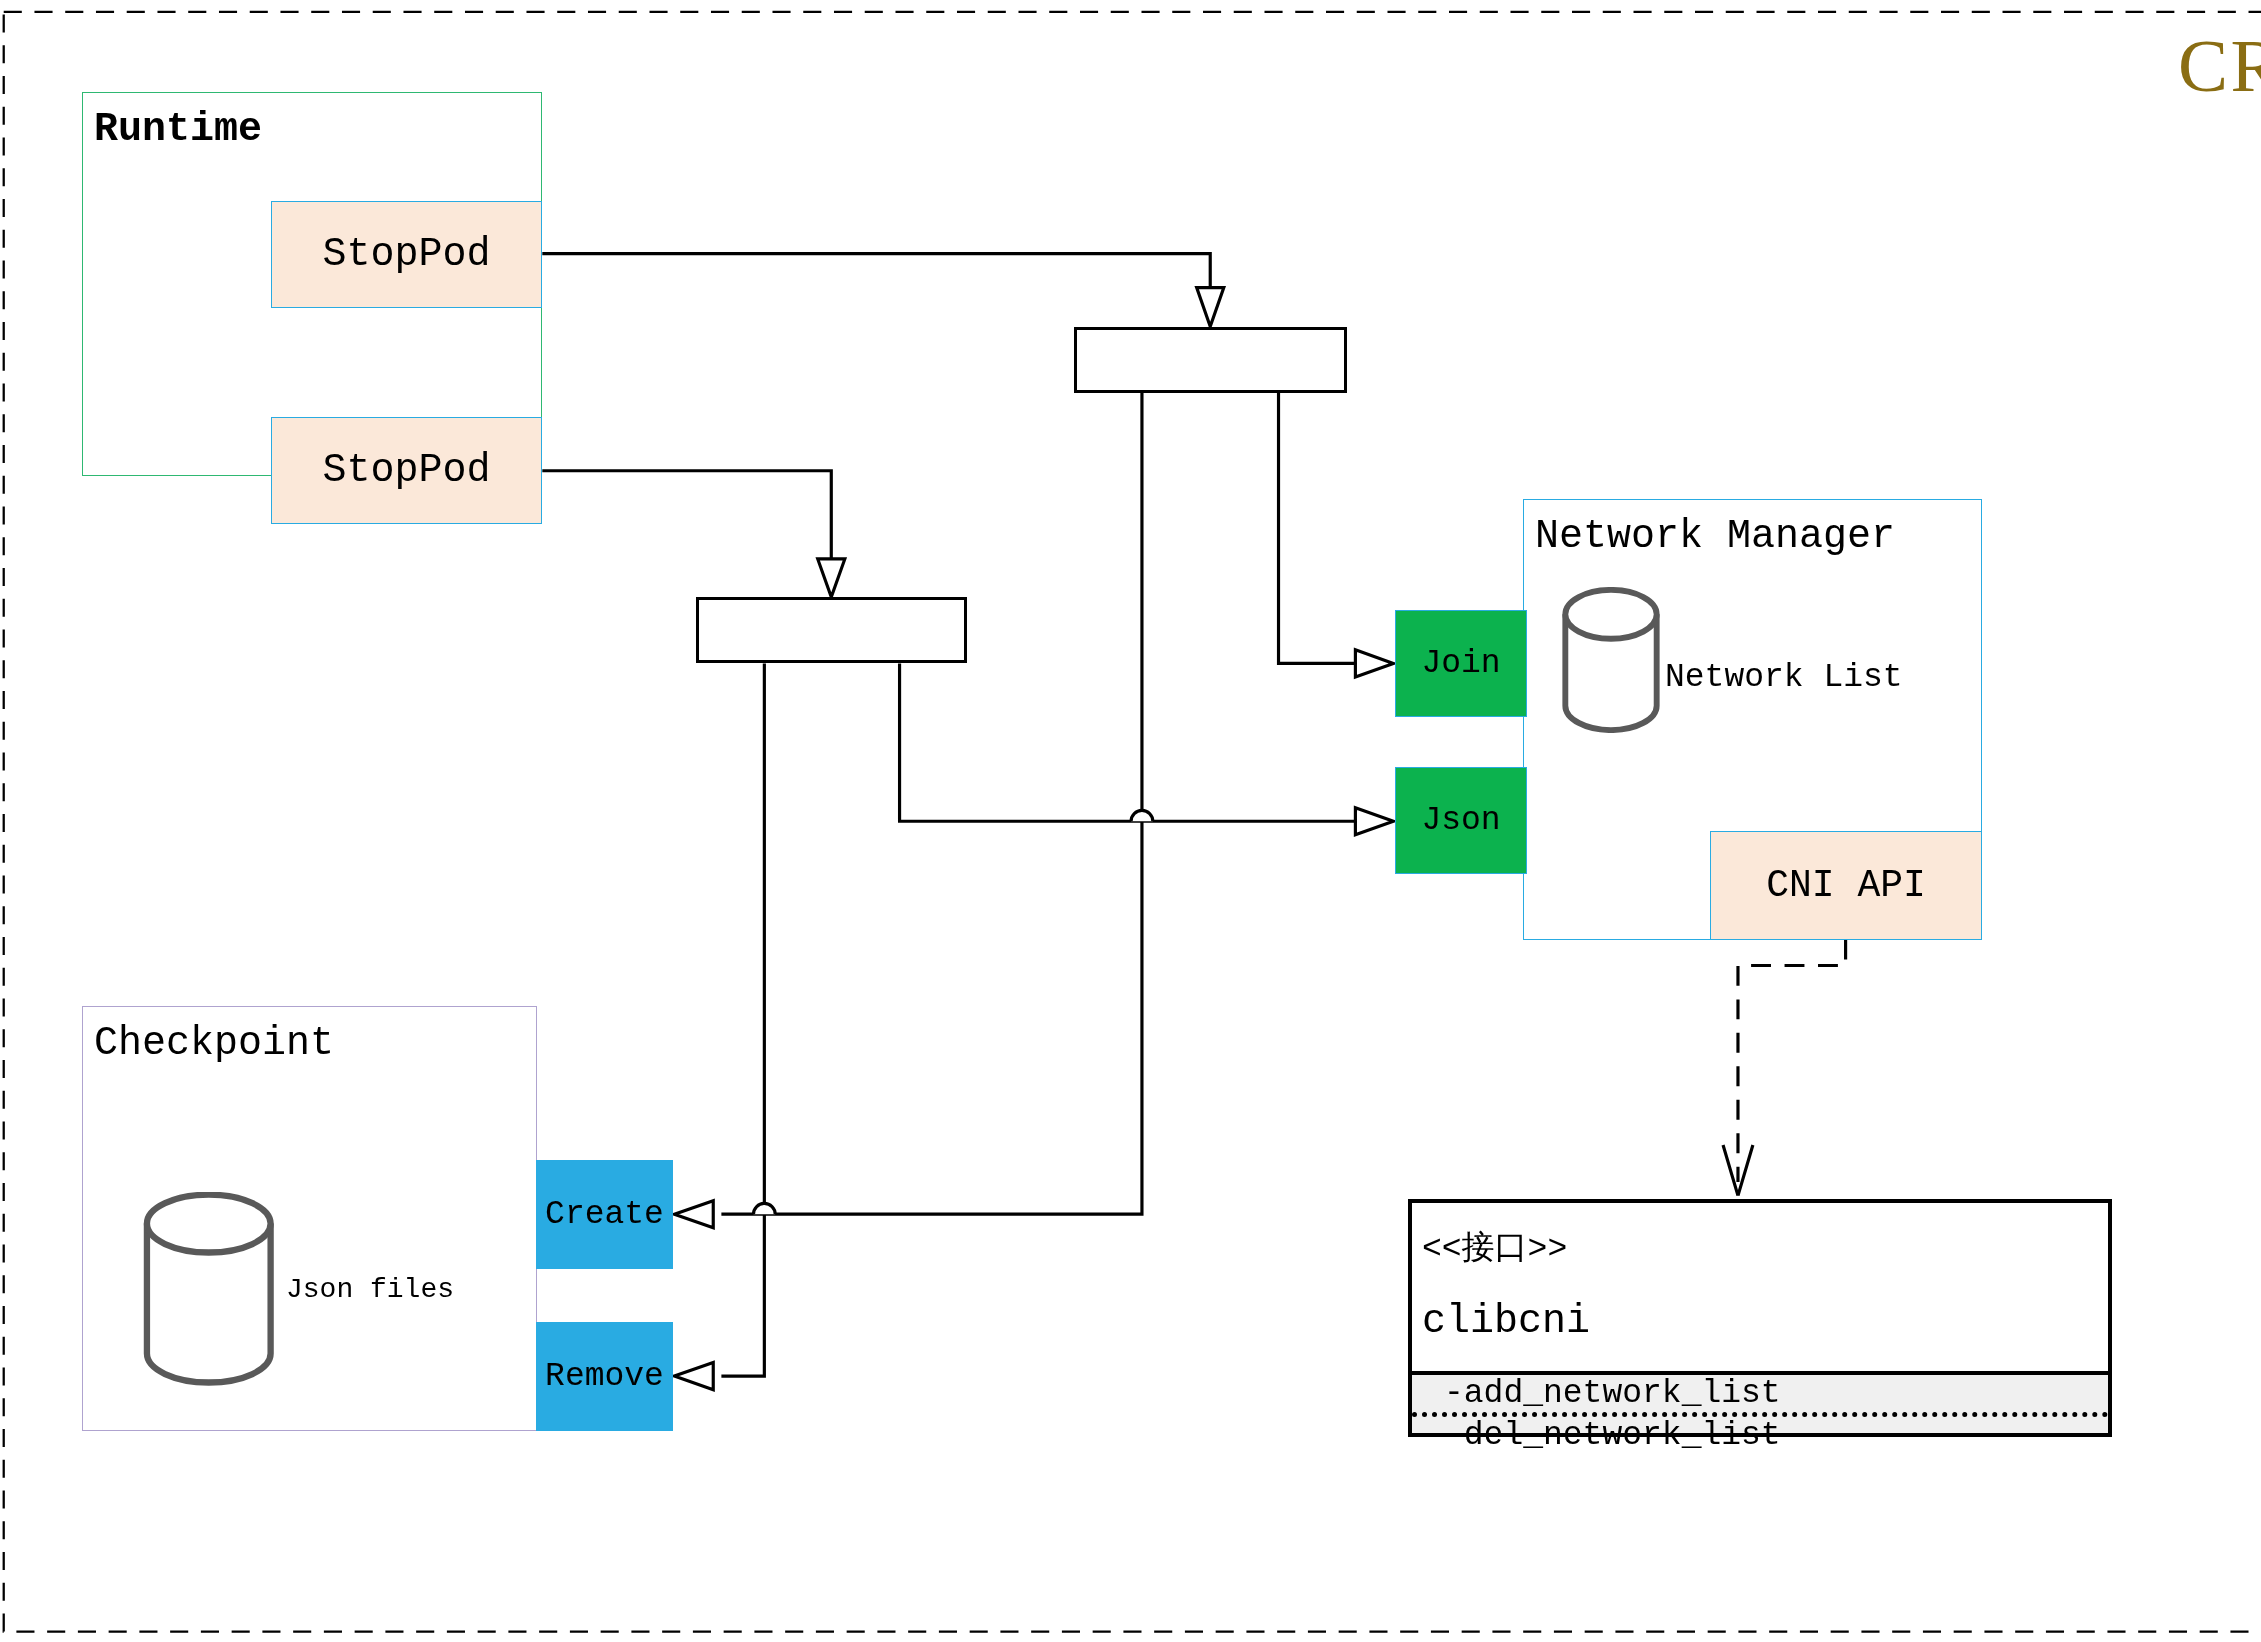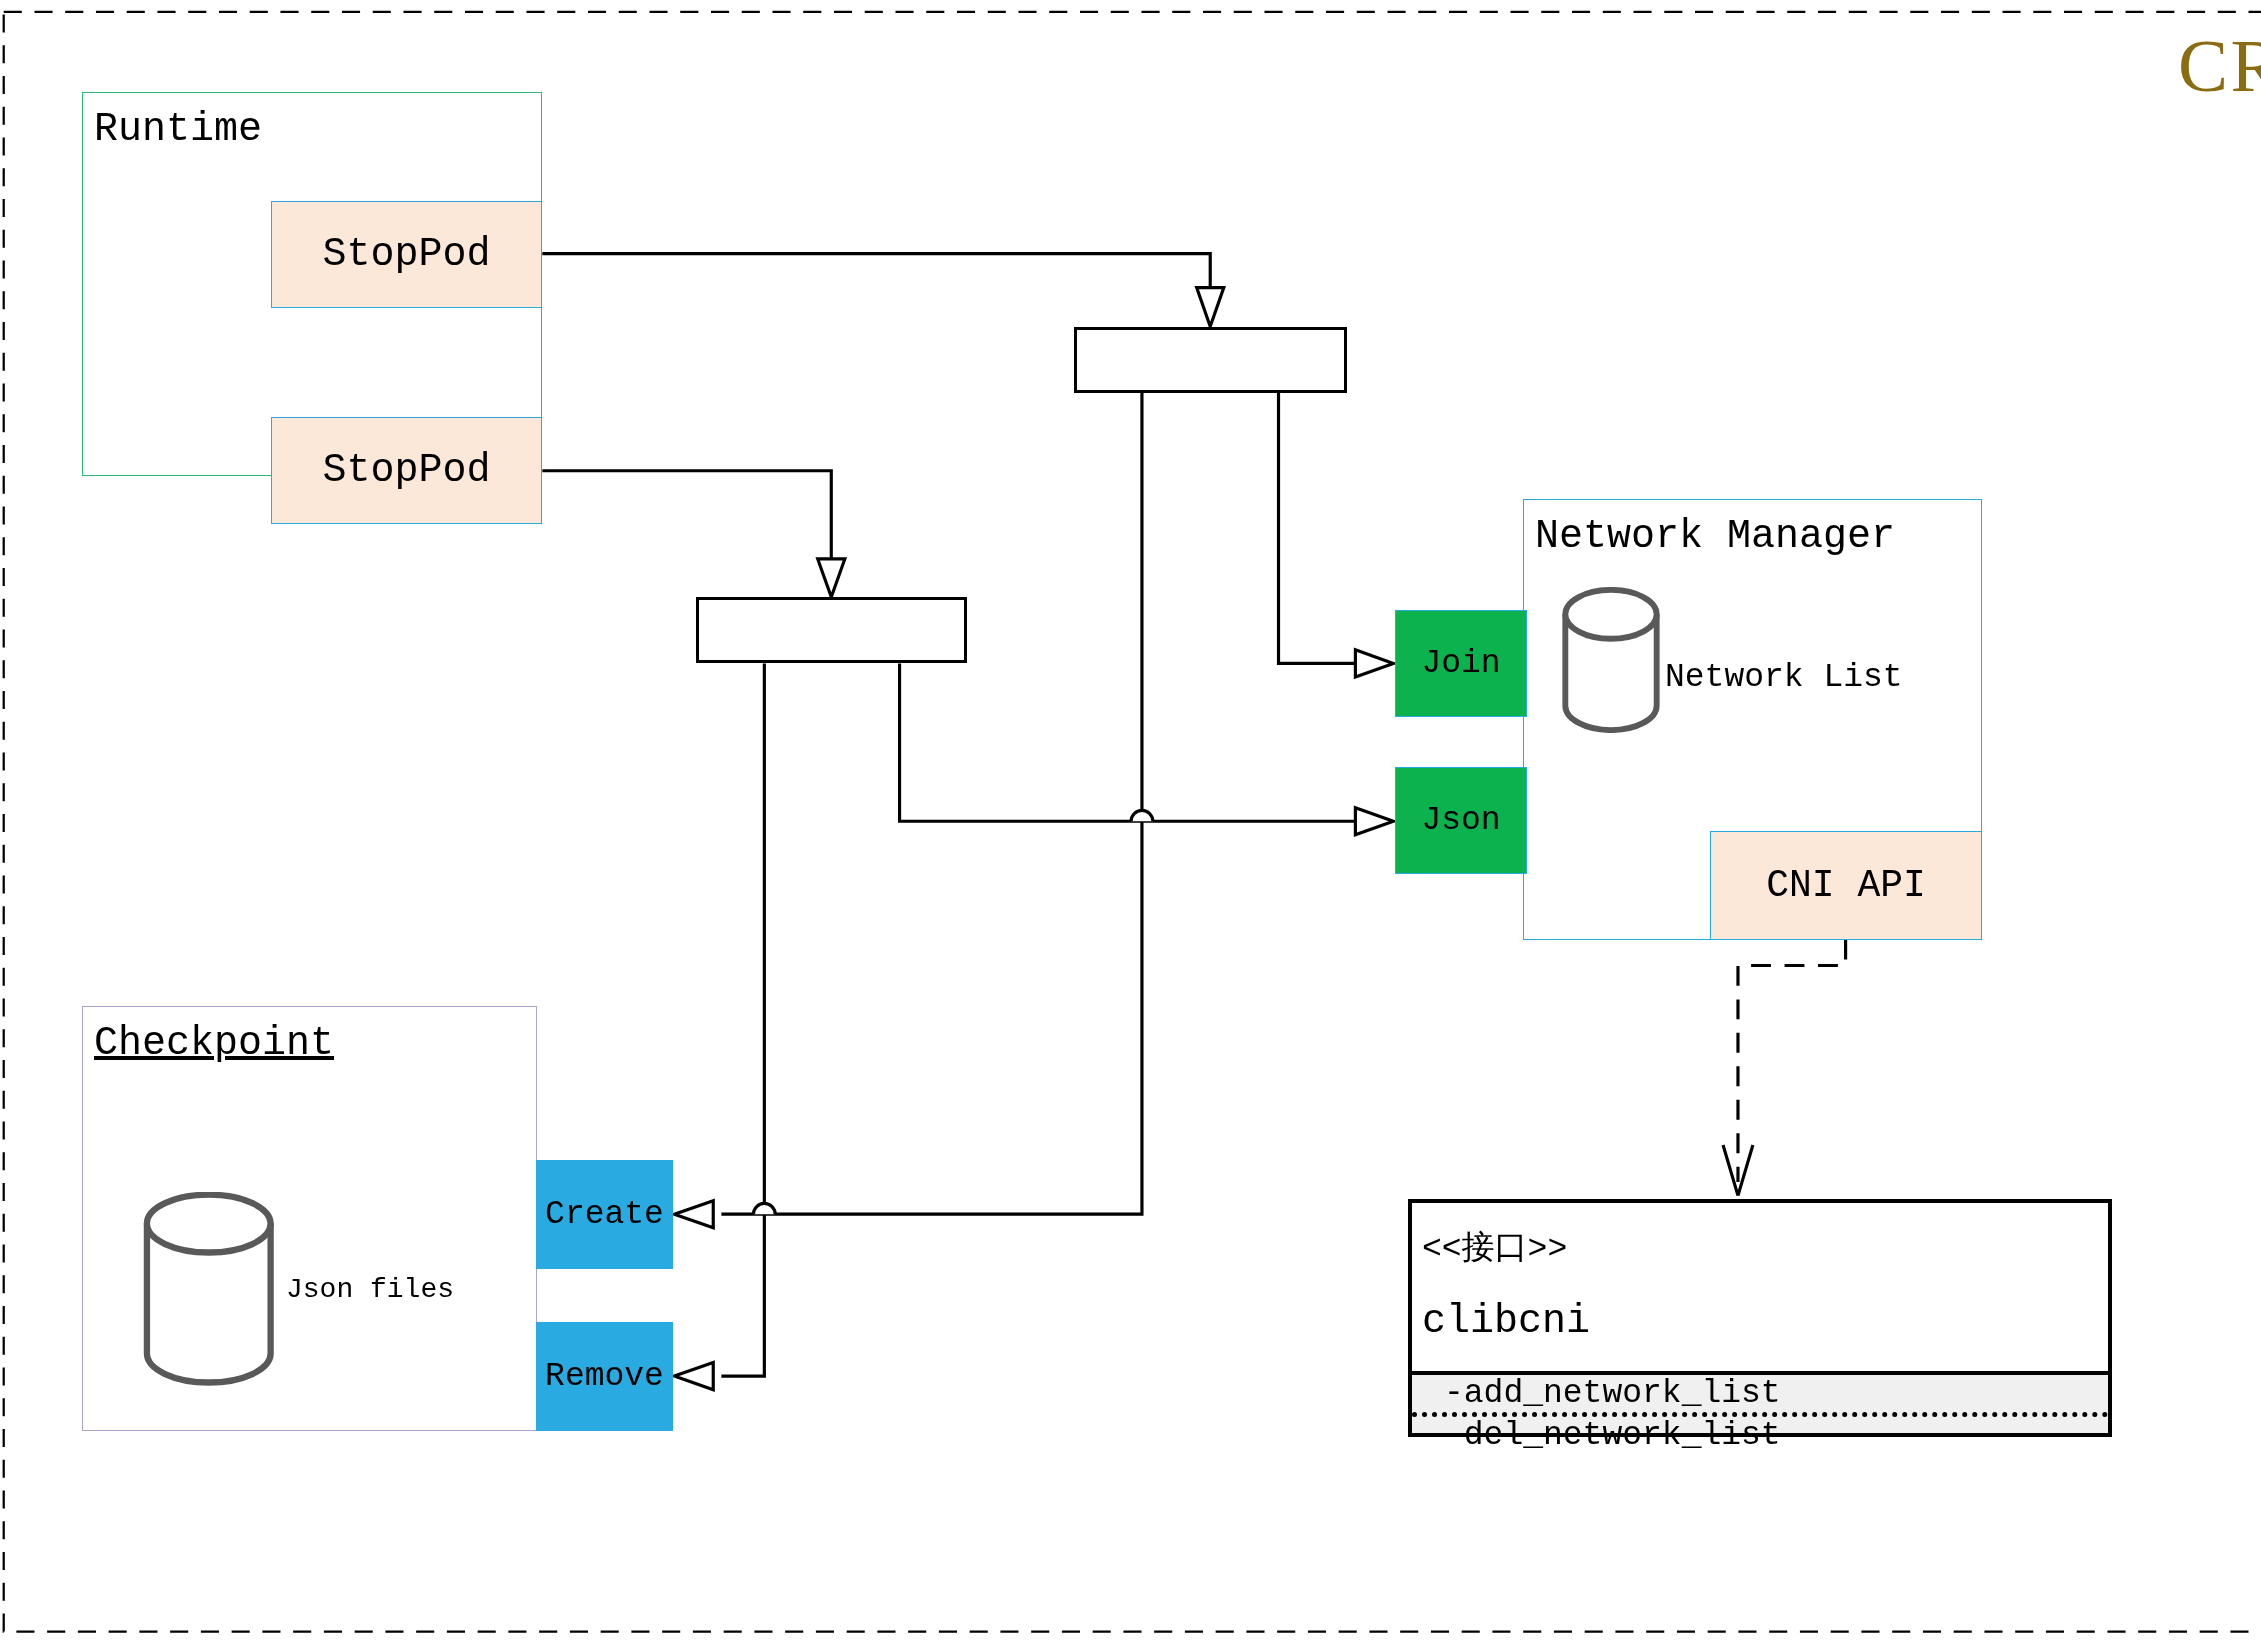--- a/index.html
+++ b/index.html
@@ -79,21 +79,21 @@
     <polygon points="3081,1816 2997,1786 2997,1846" fill="#fff" stroke="#000" stroke-width="7"></polygon>
     <polygon points="1491,2685 1577,2655 1577,2715" fill="#fff" stroke="#000" stroke-width="7"></polygon>
     <polygon points="1491,3043 1577,3013 1577,3073" fill="#fff" stroke="#000" stroke-width="7"></polygon>
 
     <path d="M4081 2078 V2135 H3843 V2614" fill="none" stroke="#000" stroke-width="7" stroke-dasharray="44 30"></path>
     <path d="M3810 2532 L3843 2644 M3876 2532 L3843 2644" fill="none" stroke="#000" stroke-width="7"></path>
   </svg>
 
   <div class="cri">CRI</div>
 
-  <div class="node runtime" style="left:82px;top:92px;width:460px;height:384px;">
+  <div class="node runtime" style="left:82px;top:92px;width:460px;height:384px;font-weight:bold;">
     <span class="box-title">Runtime</span>
   </div>
   <div class="peach-btn" style="left:271px;top:201px;width:271px;height:107px;">
     <span>StopPod</span>
   </div>
   <div class="peach-btn" style="left:271px;top:417px;width:271px;height:107px;">
     <span>StopPod</span>
   </div>
 
   <div class="bar" style="left:1074px;top:327px;width:273px;height:66px;"></div>
@@ -111,21 +111,21 @@
   <div class="green-btn" style="left:1395px;top:610px;width:132px;height:107px;">
     <span>Join</span>
   </div>
   <div class="green-btn" style="left:1395px;top:767px;width:132px;height:107px;">
     <span>Json</span>
   </div>
   <div class="peach-btn" style="left:1710px;top:831px;width:272px;height:109px;font-size:38px;">
     <span>CNI API</span>
   </div>
 
-  <div class="node checkpoint" style="left:82px;top:1006px;width:455px;height:425px;text-decoration:underline;">
+  <div class="node checkpoint" style="left:82px;top:1006px;width:455px;height:425px;">
     <span class="box-title">Checkpoint</span>
     <svg class="cyl" style="left:57px;top:185px;" width="138" height="195" viewBox="0 0 305 432">
       <path d="M15 70 V358 A137 64 0 0 0 289 358 V70" fill="none" stroke="#595959" stroke-width="14"></path>
       <ellipse cx="152" cy="70" rx="137" ry="64" fill="#fff" stroke="#595959" stroke-width="14"></ellipse>
     </svg>
     <span class="store-label" style="left:203px;top:260px;height:45px;font-size:28px;">Json files</span>
   </div>
   <div class="blue-btn" style="left:536px;top:1160px;width:137px;height:109px;">
     <span>Create</span>
   </div>

